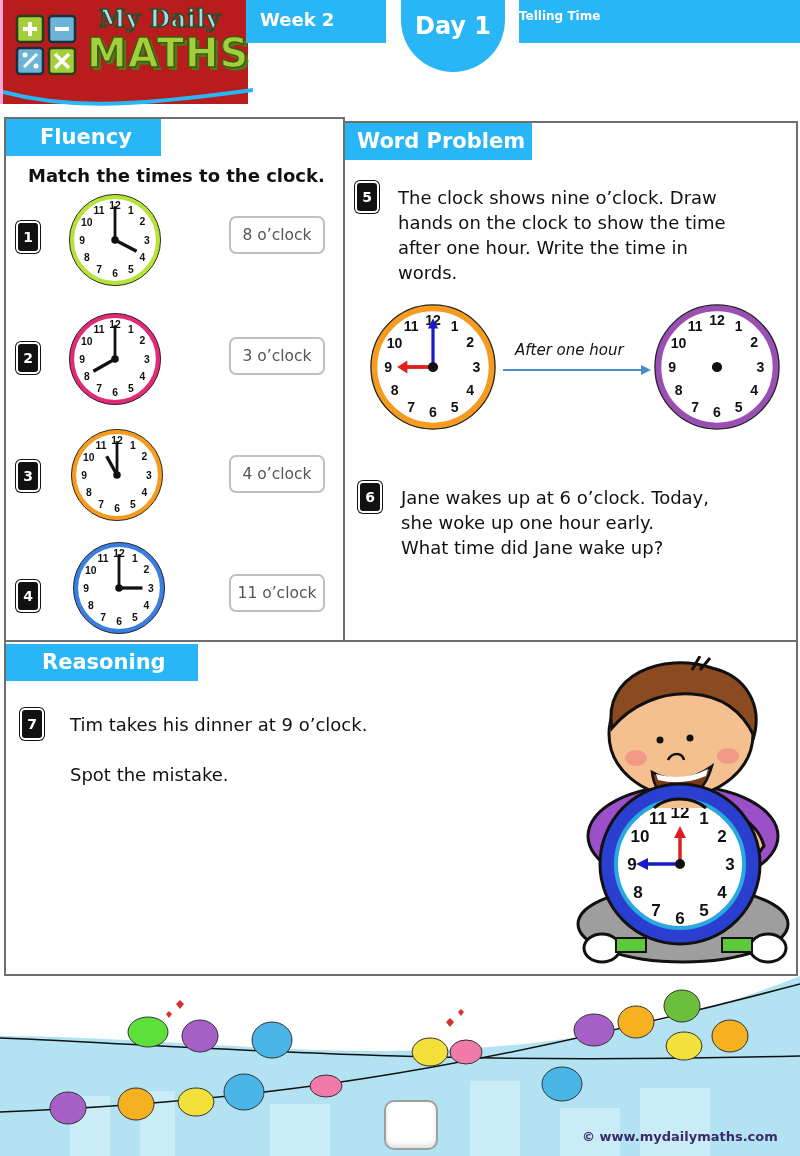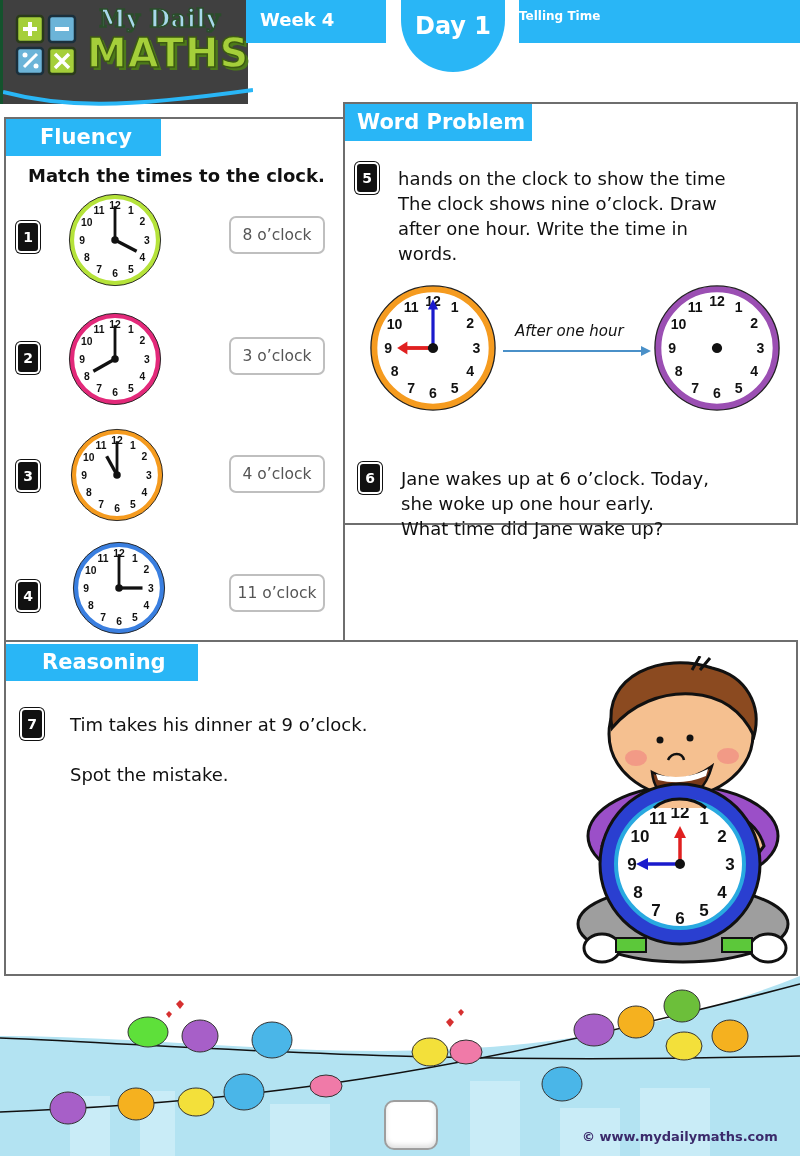--- a/index.html
+++ b/index.html
@@ -1,43 +1,43 @@
 <!DOCTYPE html>
 <html><head>
 <meta charset="utf-8">
 <style>
   * { box-sizing: border-box; margin: 0; padding: 0; }
   html, body { width: 800px; height: 1156px; background: #ffffff; overflow: hidden; }
   body { position: relative; font-family: "DejaVu Sans", "Liberation Sans", sans-serif; color: #111; }
 
   
   .header { position: absolute; left: 0; top: 0; width: 800px; height: 110px; }
-  .logo-wrap { position: absolute; left: 0; top: 0; width: 248px; height: 104px; background: #404040;
-    border-left: 3px solid #14532d; border-bottom: 0; }
+  .logo-wrap { position: absolute; left: 0; top: 0; width: 248px; height: 104px; background: #b91c1c;
+    border-left: 3px solid #f9a8d4; border-bottom: 0; }
   .logo-wave { position: absolute; left: 0; top: 86px; width: 250px; height: 22px; }
   .logo-icons { position: absolute; left: 12px; top: 14px; width: 62px; height: 62px; }
   .logo-text-top { position: absolute; left: 96px; top: 4px; font-family: "DejaVu Serif", serif; font-weight: bold;
     font-size: 24px; color: #a8d8ea; -webkit-text-stroke: 1.5px #2a4d2a; letter-spacing: 0.5px; }
   .logo-text-main { position: absolute; left: 84px; top: 30px; font-family: "DejaVu Sans", sans-serif; font-weight: bold;
     font-size: 40px; color: #a5cf3a; -webkit-text-stroke: 1.5px #3c5a12; letter-spacing: 1px;
     text-shadow: 3px 3px 0 #4d7a1a; }
   .week-bar { position: absolute; left: 246px; top: 0; width: 140px; height: 43px; background: #29b6f6; }
   .week-label { position: absolute; left: 14px; top: 9px; color: #fff; font-size: 18px; font-weight: bold; }
   .day-circle { position: absolute; left: 401px; top: 0; width: 104px; height: 72px; background: #29b6f6;
     border-radius: 0 0 52px 52px; outline: 0; }
   .day-circle-ring { position: absolute; left: 393px; top: 0; width: 124px; height: 80px; background: #fff;
     border-radius: 0 0 62px 62px; }
   .day-label { position: absolute; left: 0; right: 0; top: 12px; text-align: center; color: #fff; font-size: 24px; font-weight: bold; }
   .topic-bar { position: absolute; left: 519px; top: 0; width: 281px; height: 43px; background: #29b6f6; }
   .topic-label { position: absolute; left: 0; right: 0; top: 9px; text-align: left; color: #fff; font-size: 12px; font-weight: bold; }
 
   
   .panel { position: absolute; border: 2px solid #6e6e6e; background: #fff; }
   .panel-fluency { left: 4px; top: 117px; width: 341px; height: 525px; }
-  .panel-word { left: 343px; top: 102px; width: 455px; height: 423px; }
+  .panel-word { left: 343px; top: 121px; width: 455px; height: 525px; }
   .panel-reason { left: 4px; top: 640px; width: 794px; height: 336px; }
   .section-tab { position: absolute; left: 0; top: 0; height: 37px; background: #29b6f6; color: #fff;
     font-size: 21px; font-weight: bold; line-height: 37px; }
   .tab-fluency { width: 155px; padding-left: 34px; }
   .tab-word { width: 187px; padding-left: 12px; }
   .tab-reason { width: 192px; padding-left: 36px; top: 2px; }
 
   .instruction { position: absolute; left: 22px; top: 46px; font-size: 18px; font-weight: bold; }
 
   .qnum { position: absolute; width: 24px; height: 32px; background: #111; color: #fff; border-radius: 5px;
@@ -74,21 +74,21 @@
       <rect x="34" y="34" width="26" height="26" rx="3" fill="#a5cf3a" stroke="#2a3b1a" stroke-width="2.5"></rect>
       <path d="M40 40l14 14M54 40l-14 14" stroke="#fff" stroke-width="3.5"></path>
     </svg>
     <div class="logo-text-top">My Daily</div>
     <div class="logo-text-main">MATHS</div>
     <svg class="logo-wave" viewBox="0 0 250 22" preserveAspectRatio="none">
       <path d="M0 6 C60 22 120 22 250 4" stroke="#29b6f6" stroke-width="4" fill="none"></path>
     </svg>
   </div>
   <div class="week-bar">
-    <span class="week-label">Week 4</span>
+    <span class="week-label">Week 2</span>
   </div>
   <div class="topic-bar">
     <div class="topic-label">Telling Time</div>
   </div>
   <div class="day-circle-ring"></div>
   <div class="day-circle">
     <div class="day-label">Day 1</div>
   </div>
 </div>
 
@@ -191,22 +191,22 @@
     <circle cx="50" cy="50" r="4" fill="#111"></circle>
   </svg>
   <div class="answer-box" style="left:223px; top:455px;">11 o’clock</div>
 </div>
 
 <div class="panel panel-word">
   <div class="section-tab tab-word">Word Problem</div>
 
   <div class="qnum" style="left:10px; top:58px;">5</div>
   <div class="qtext" style="left:53px; top:62px;">
+    <div>The clock shows nine o’clock. Draw</div>
     <div>hands on the clock to show the time</div>
-    <div>The clock shows nine o’clock. Draw</div>
     <div>after one hour. Write the time in</div>
     <div>words.</div>
   </div>
 
   <svg class="clock" style="left:24px; top:180px;" width="128" height="128" viewBox="0 0 100 100">
     <circle cx="50" cy="50" r="46" fill="#fff" stroke="#f59b1f" stroke-width="5"></circle>
     <circle cx="50" cy="50" r="48.5" fill="none" stroke="#222" stroke-width="1"></circle>
     <g font-family="Liberation Sans, sans-serif" font-weight="bold" font-size="11" text-anchor="middle" fill="#111">
       <text x="50" y="17">12</text>
         <text x="67" y="22">1</text>

